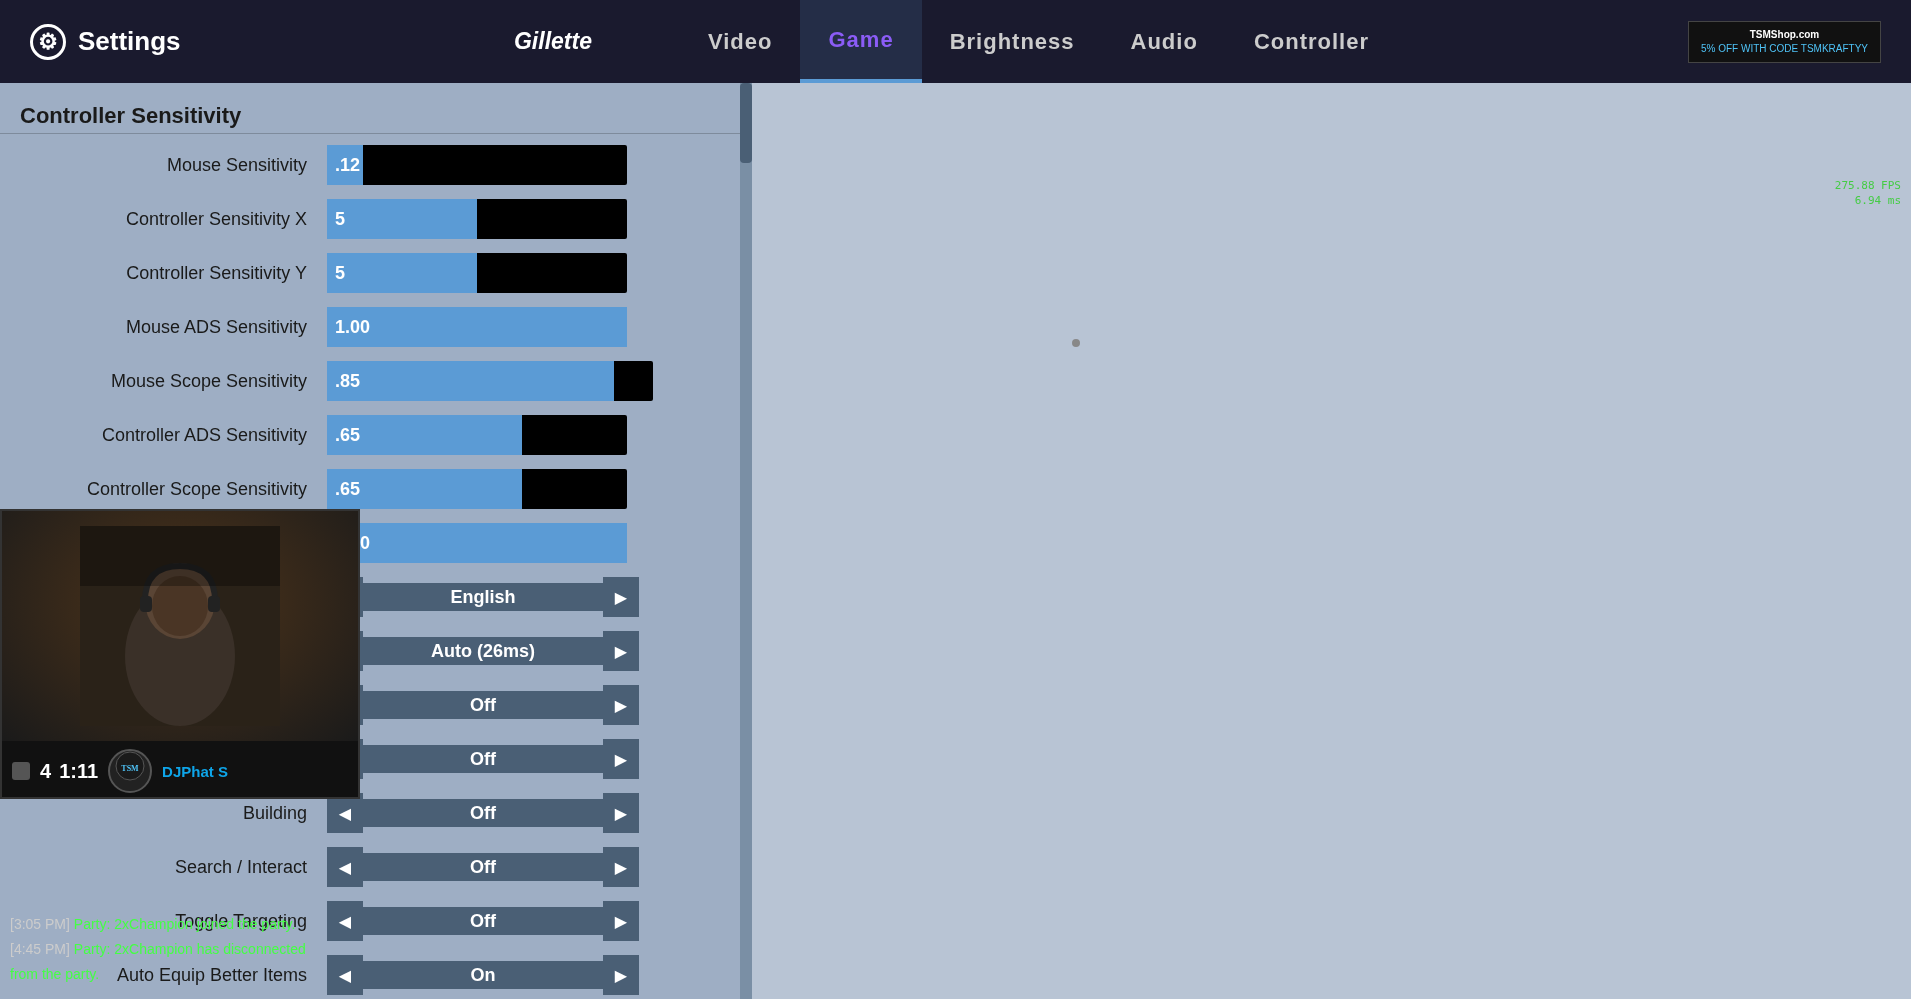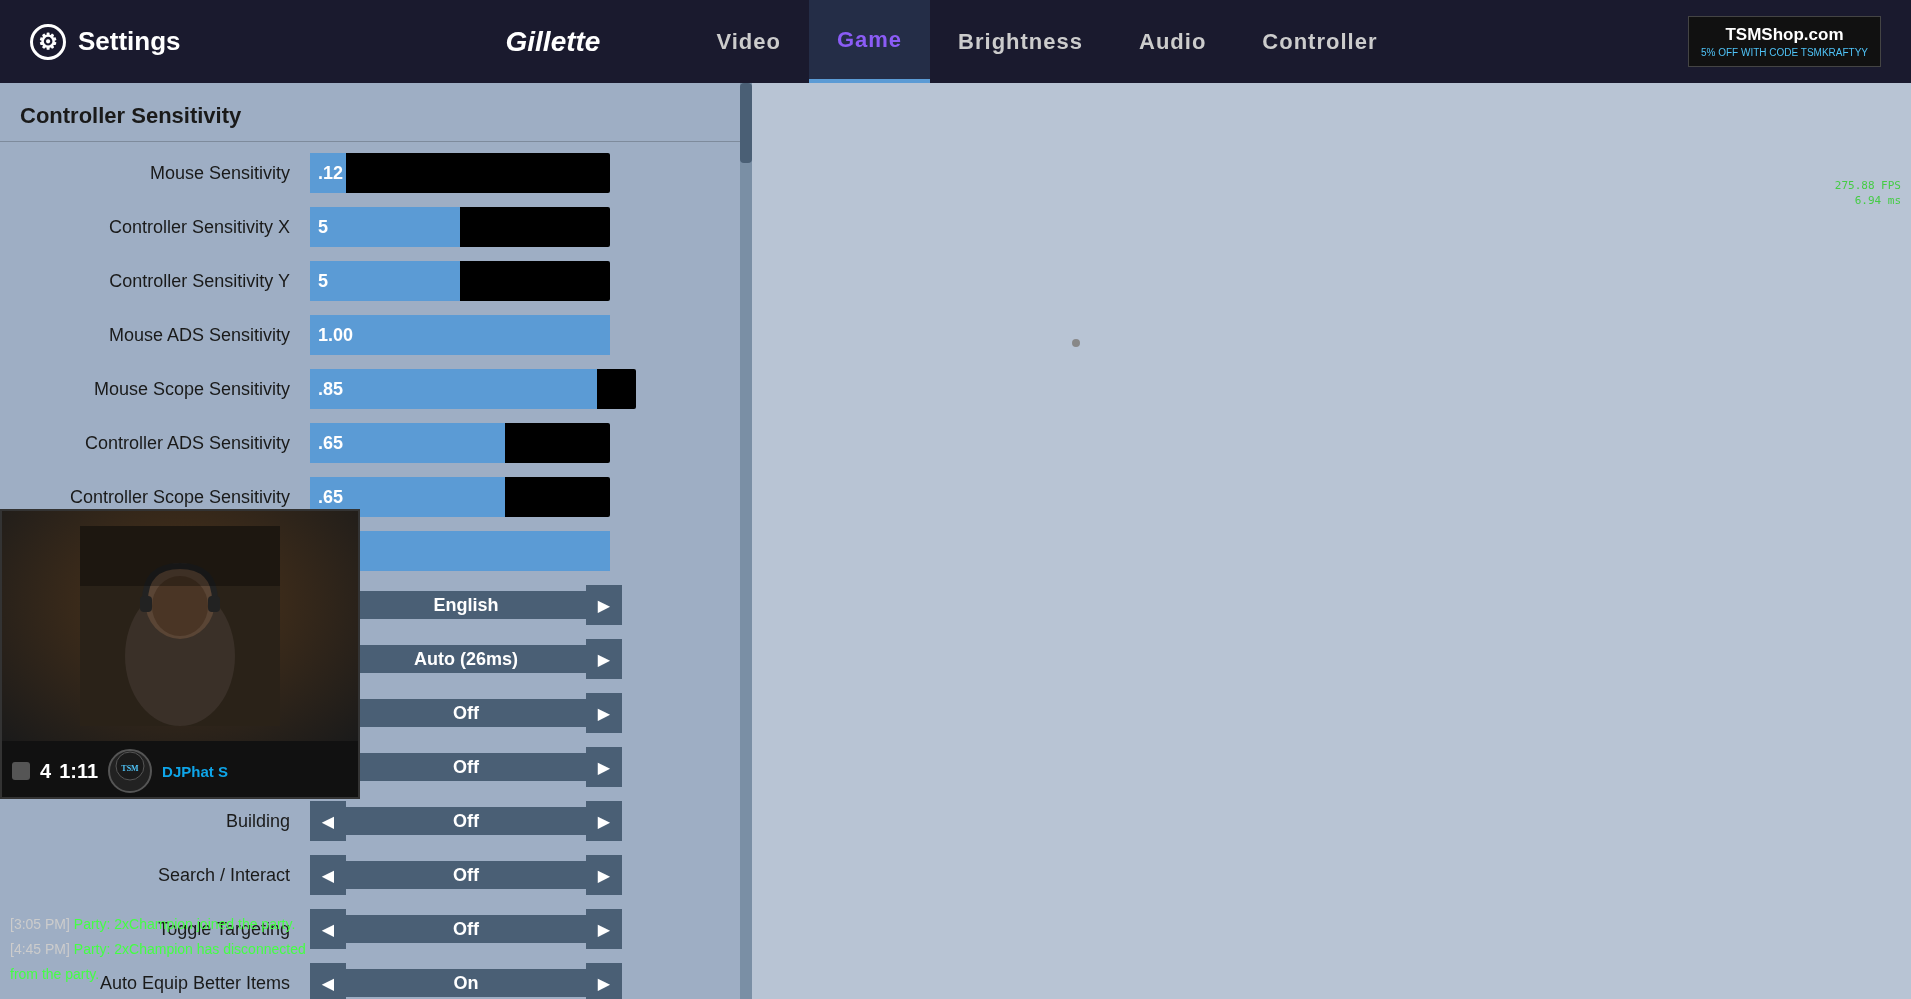--- a/index.html
+++ b/index.html
@@ -45,21 +45,21 @@
     }
     .header-nav {
       display: flex;
       align-items: center;
       gap: 0;
       flex: 1;
       justify-content: center;
     }
     .nav-logo {
       color: white;
-      font-size: 28px;
+      font-size: 23px;
       font-style: italic;
       font-weight: bold;
       margin-right: 88px;
     }
     .nav-item {
       color: #ccc;
       font-size: 22px;
       font-weight: 600;
       padding: 0 28px;
       height: 83px;
@@ -82,21 +82,21 @@
     }
     .shop-banner {
       background: #111;
       border: 1px solid #444;
       padding: 6px 12px;
       text-align: center;
       font-size: 11px;
       color: white;
       line-height: 1.4;
     }
-    .shop-banner .shop-name { font-size: 17px; font-weight: bold; }
+    .shop-banner .shop-name { font-size: 10px; font-weight: bold; }
     .shop-banner .shop-code { color: #4fc3f7; font-size: 10px; }
 
     
     .main {
       display: flex;
       height: calc(999px - 83px);
       position: relative;
     }
 
     
@@ -108,20 +108,21 @@
     }
     .settings-panel::-webkit-scrollbar { width: 8px; }
     .settings-panel::-webkit-scrollbar-track { background: #7a8fa5; }
     .settings-panel::-webkit-scrollbar-thumb { background: #4a5f75; border-radius: 4px; }
 
     .setting-row {
       display: flex;
       align-items: center;
       padding: 6px 20px;
       min-height: 54px;
+      margin-left: 17px;
     }
     .setting-label {
       color: #1a1a1a;
       font-size: 18px;
       font-weight: 500;
       min-width: 290px;
       text-align: right;
       padding-right: 20px;
     }
     .setting-control {
@@ -184,21 +185,21 @@
       display: flex;
       align-items: center;
       justify-content: center;
     }
 
     
     .section-header {
       color: #1a1a1a;
       font-size: 22px;
       font-weight: bold;
-      padding: 10px 20px 12px 20px;
+      padding: 10px 20px 4px 20px;
       border-bottom: 1px solid rgba(0,0,0,0.2);
       margin-bottom: 4px;
     }
 
     
     .webcam-overlay {
       position: absolute;
       left: 0;
       bottom: 200px;
       width: 360px;

